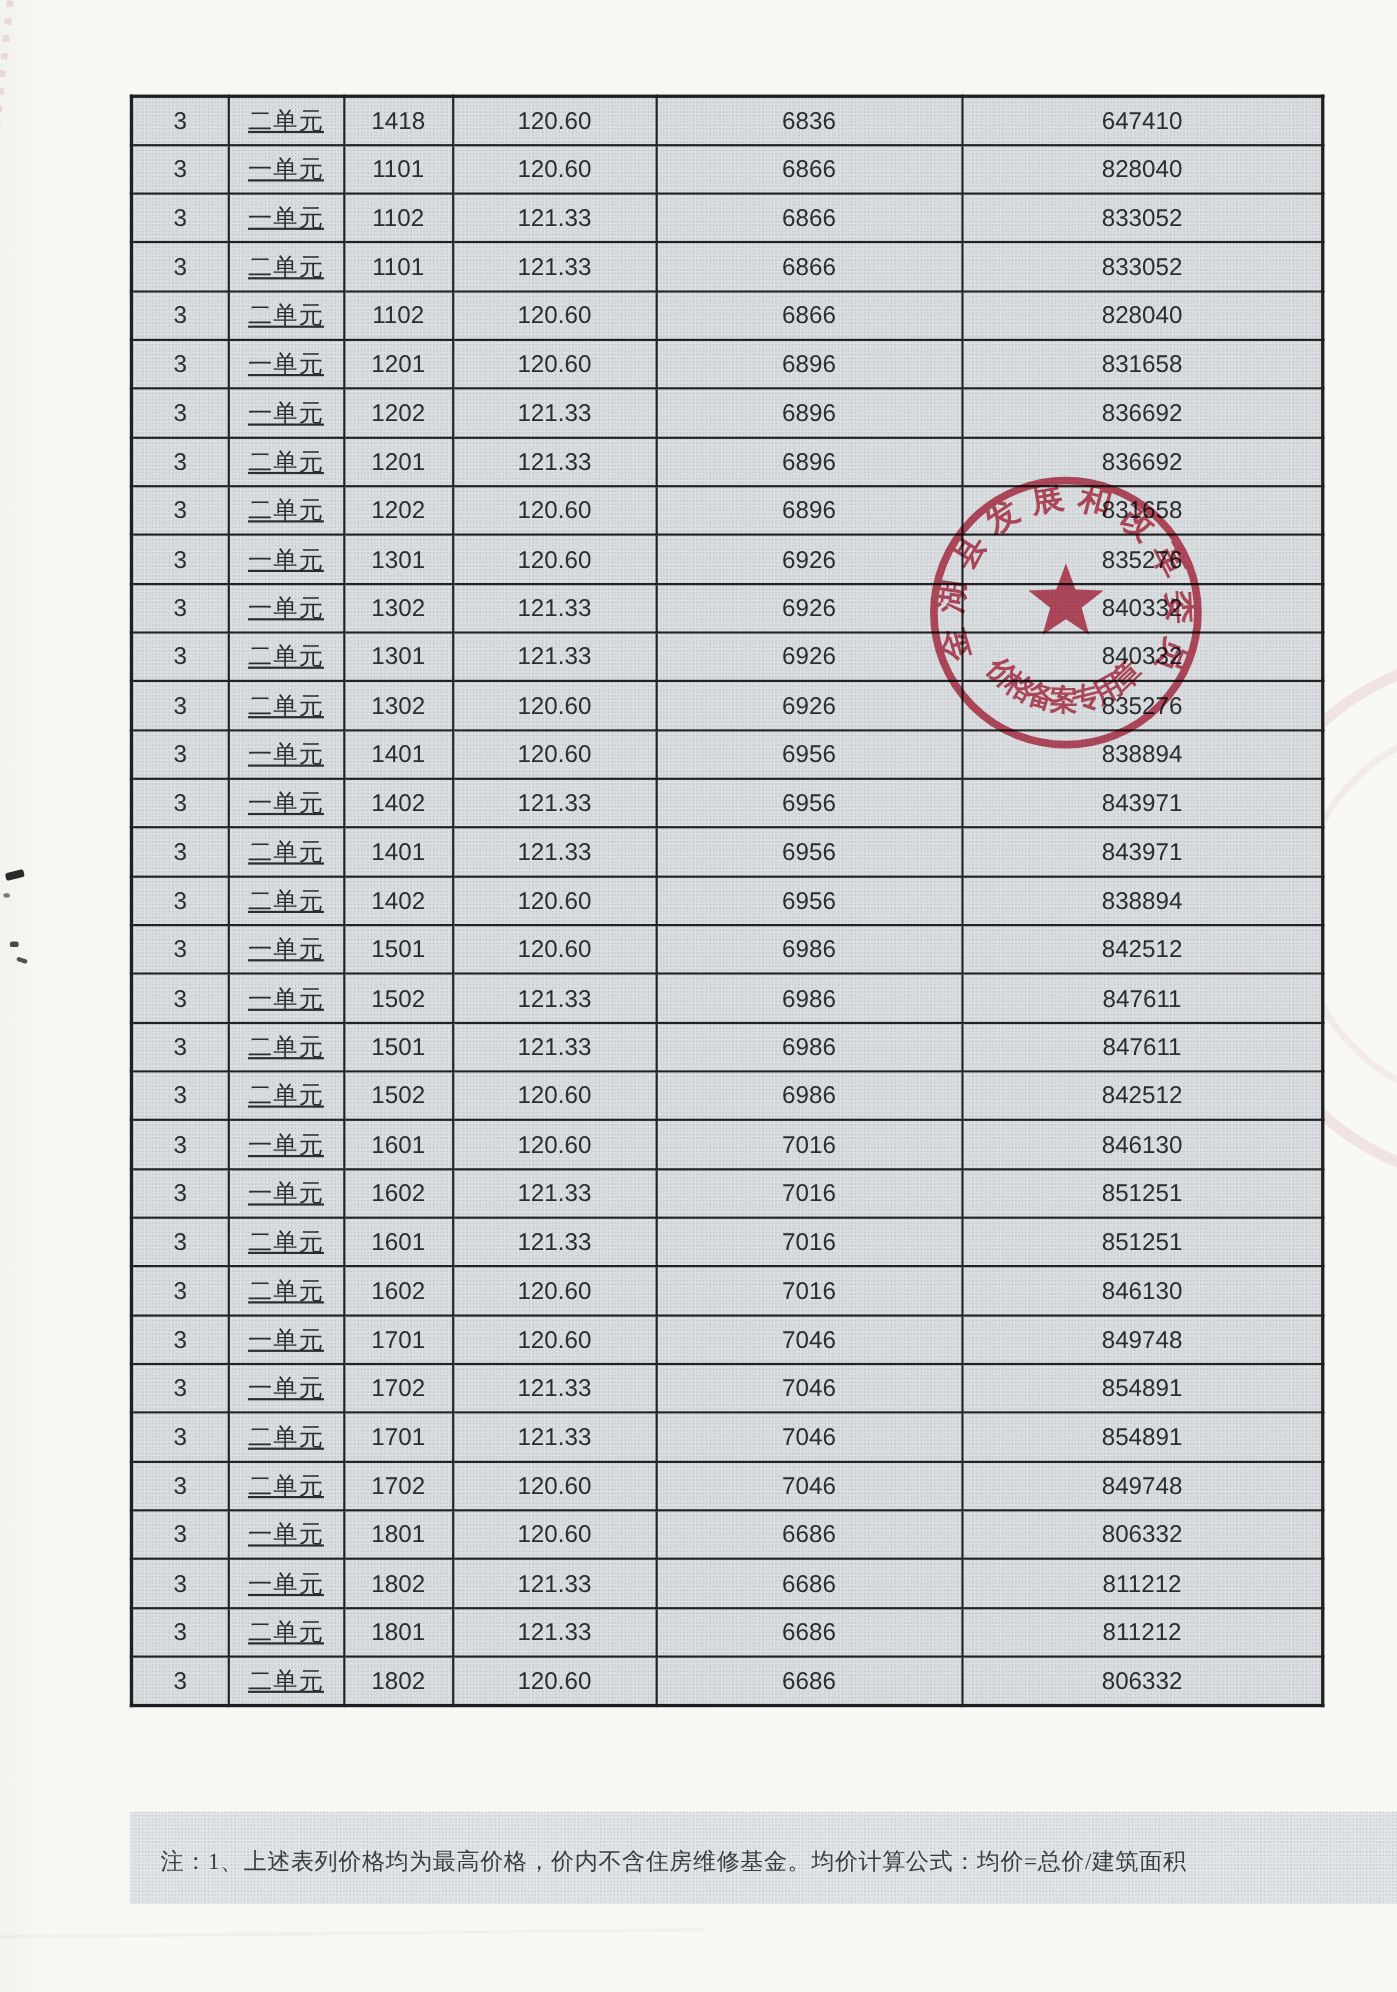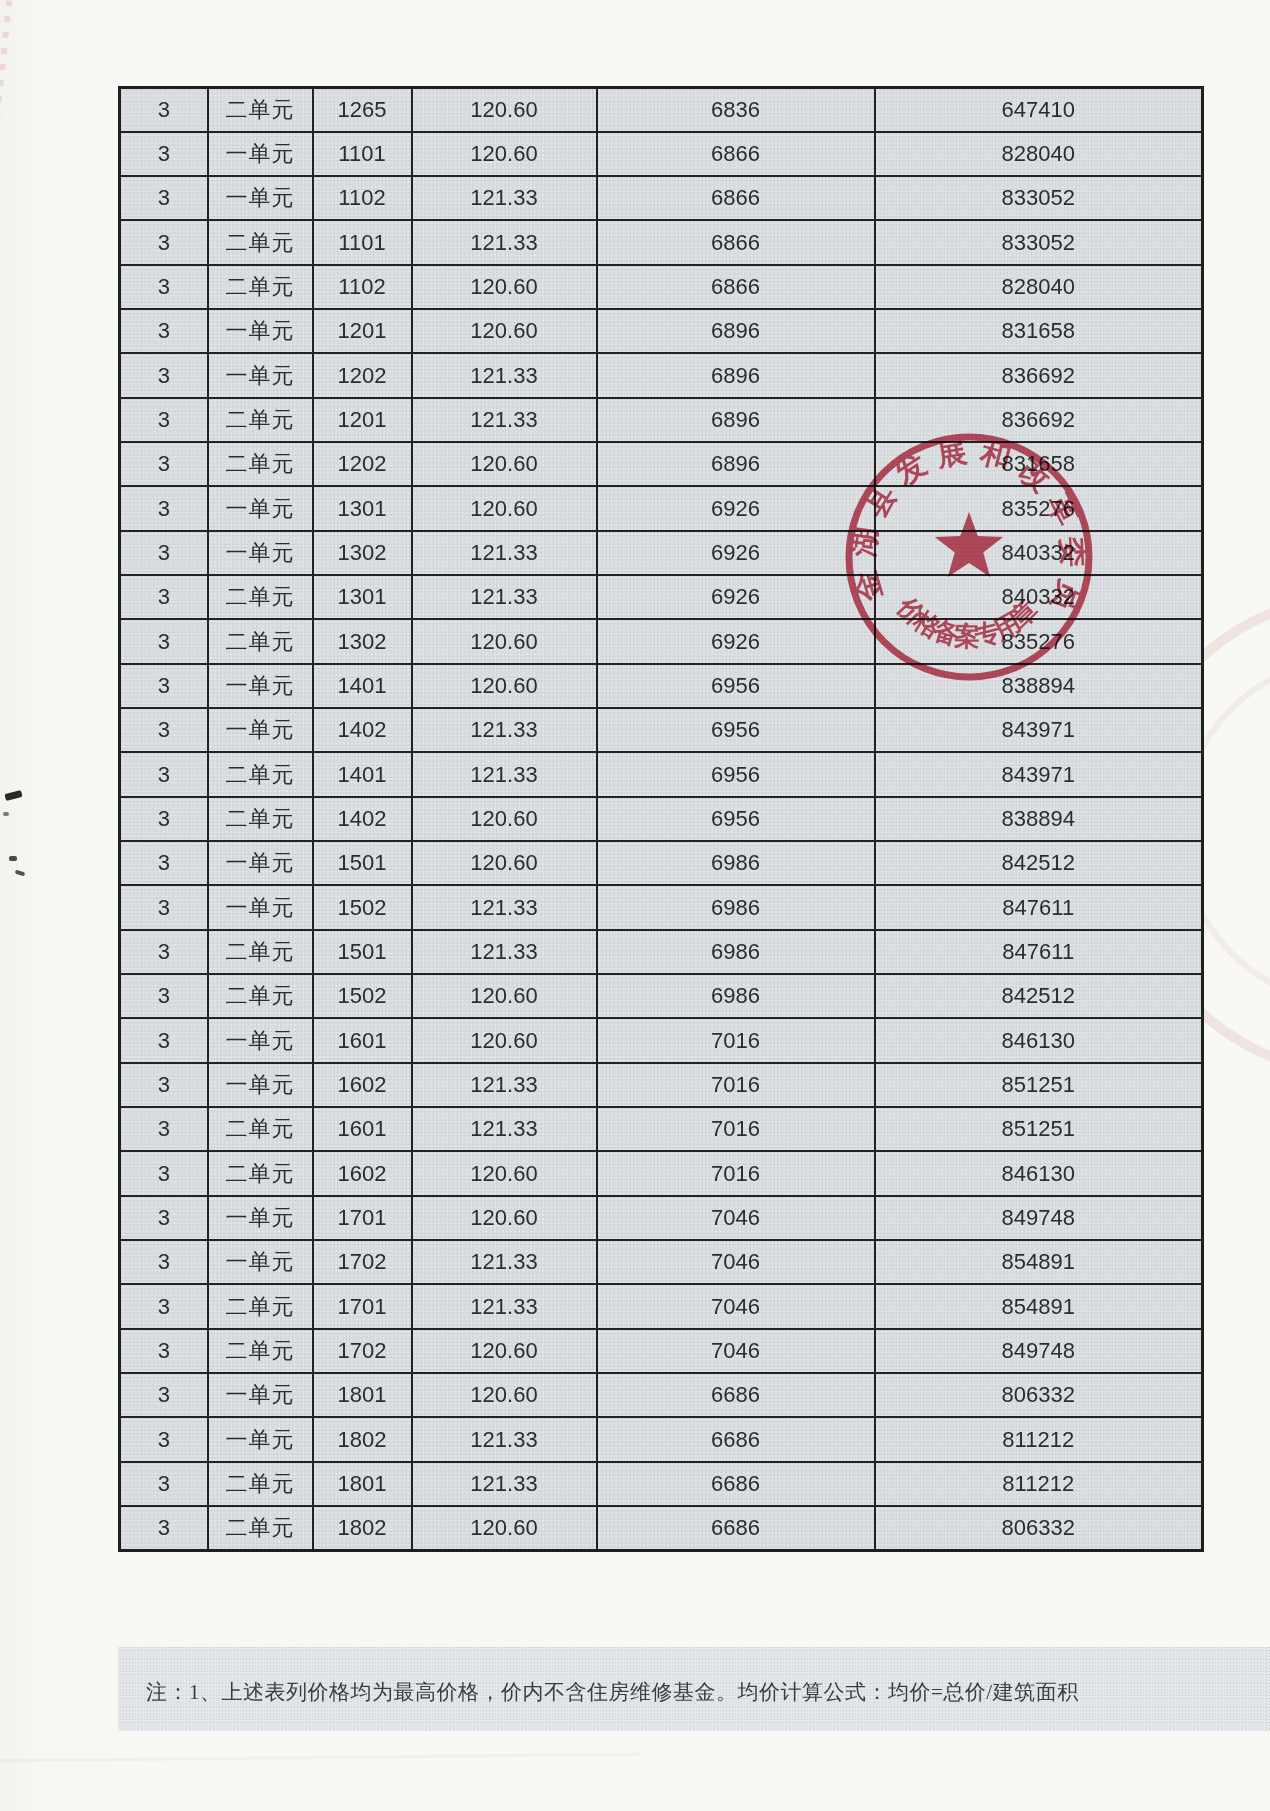--- a/index.html
+++ b/index.html
@@ -31,21 +31,21 @@
     background-image:
       radial-gradient(rgba(255,255,255,.45) .5px, transparent 1px),
       radial-gradient(rgba(150,158,168,.30) .5px, transparent 1px);
     background-size:4px 4px,3px 3px;background-position:0 0,1px 2px;
     text-align:center;vertical-align:middle;
     color:#2b2d30;font-size:22px;line-height:1;
     padding:0;overflow:hidden;white-space:nowrap;
   }
   tr.data-row{height:44.33px;}
   tr.summary-row{height:46.5px;}
-  td.c-unit{font-size:21px;letter-spacing:1px;}
+  td.c-unit{font-size:21px;letter-spacing:1px;text-decoration:underline;}
   td.c-room{font-size:20px;}
   td.c-area{padding-right:24px;}
   td.c-amount{padding-right:40px;}
   td.serif{
     font-family:"Liberation Serif","DejaVu Serif",serif;
     font-size:24px;color:#33353a;
   }
   td.sum-label{font-size:26px;letter-spacing:4px;}
   
   .note{
@@ -99,21 +99,21 @@
       <col style="width:105px">
       <col style="width:99px">
     <col style="width:185px">
       <col style="width:278px">
       <col style="width:328px">
   </colgroup>
   <tbody>
       <tr class="data-row">
     <td class="c-building">3</td>
     <td class="c-unit">二单元</td>
-    <td class="c-room">1265</td>
+    <td class="c-room">1418</td>
     <td class="c-area">120.60</td>
     <td class="c-price">6836</td>
     <td class="c-amount">647410</td>
   </tr>
       <tr class="data-row">
     <td class="c-building">3</td>
     <td class="c-unit">一单元</td>
     <td class="c-room">1101</td>
     <td class="c-area">120.60</td>
     <td class="c-price">6866</td>

